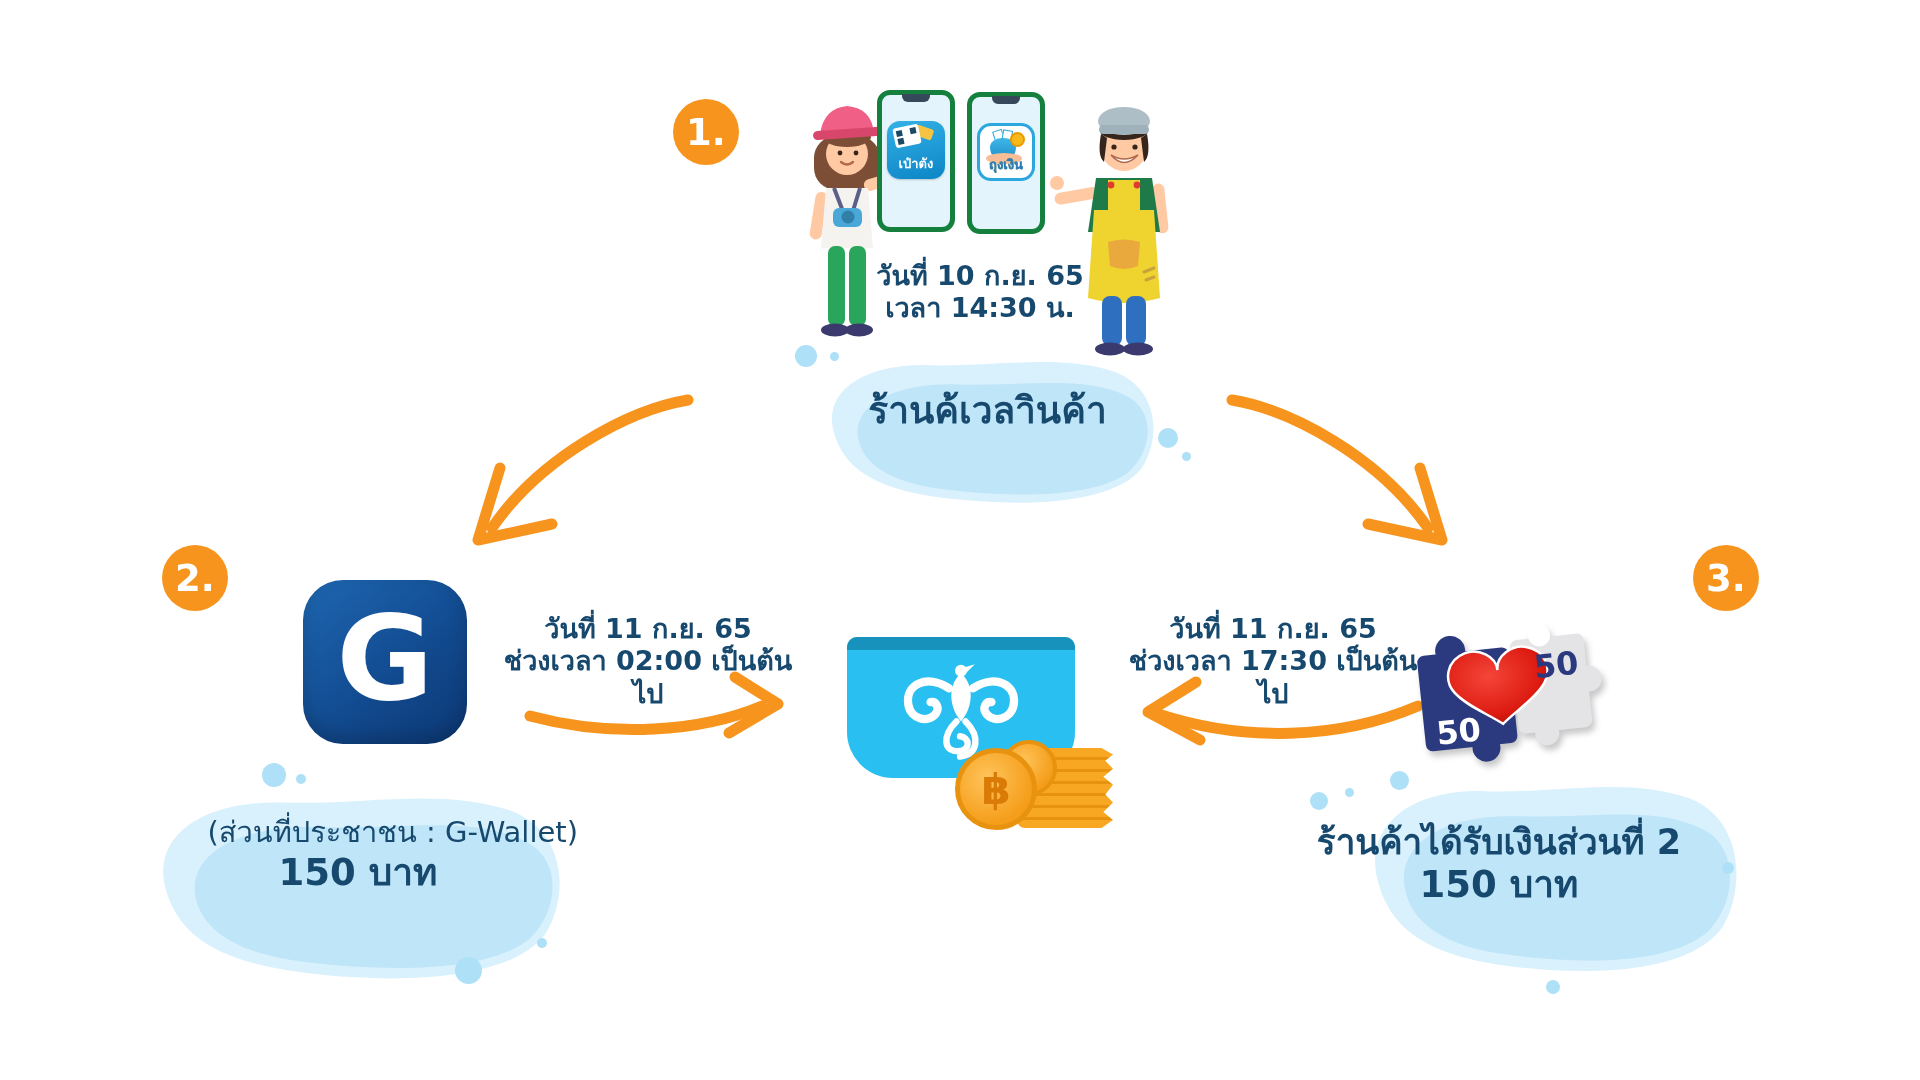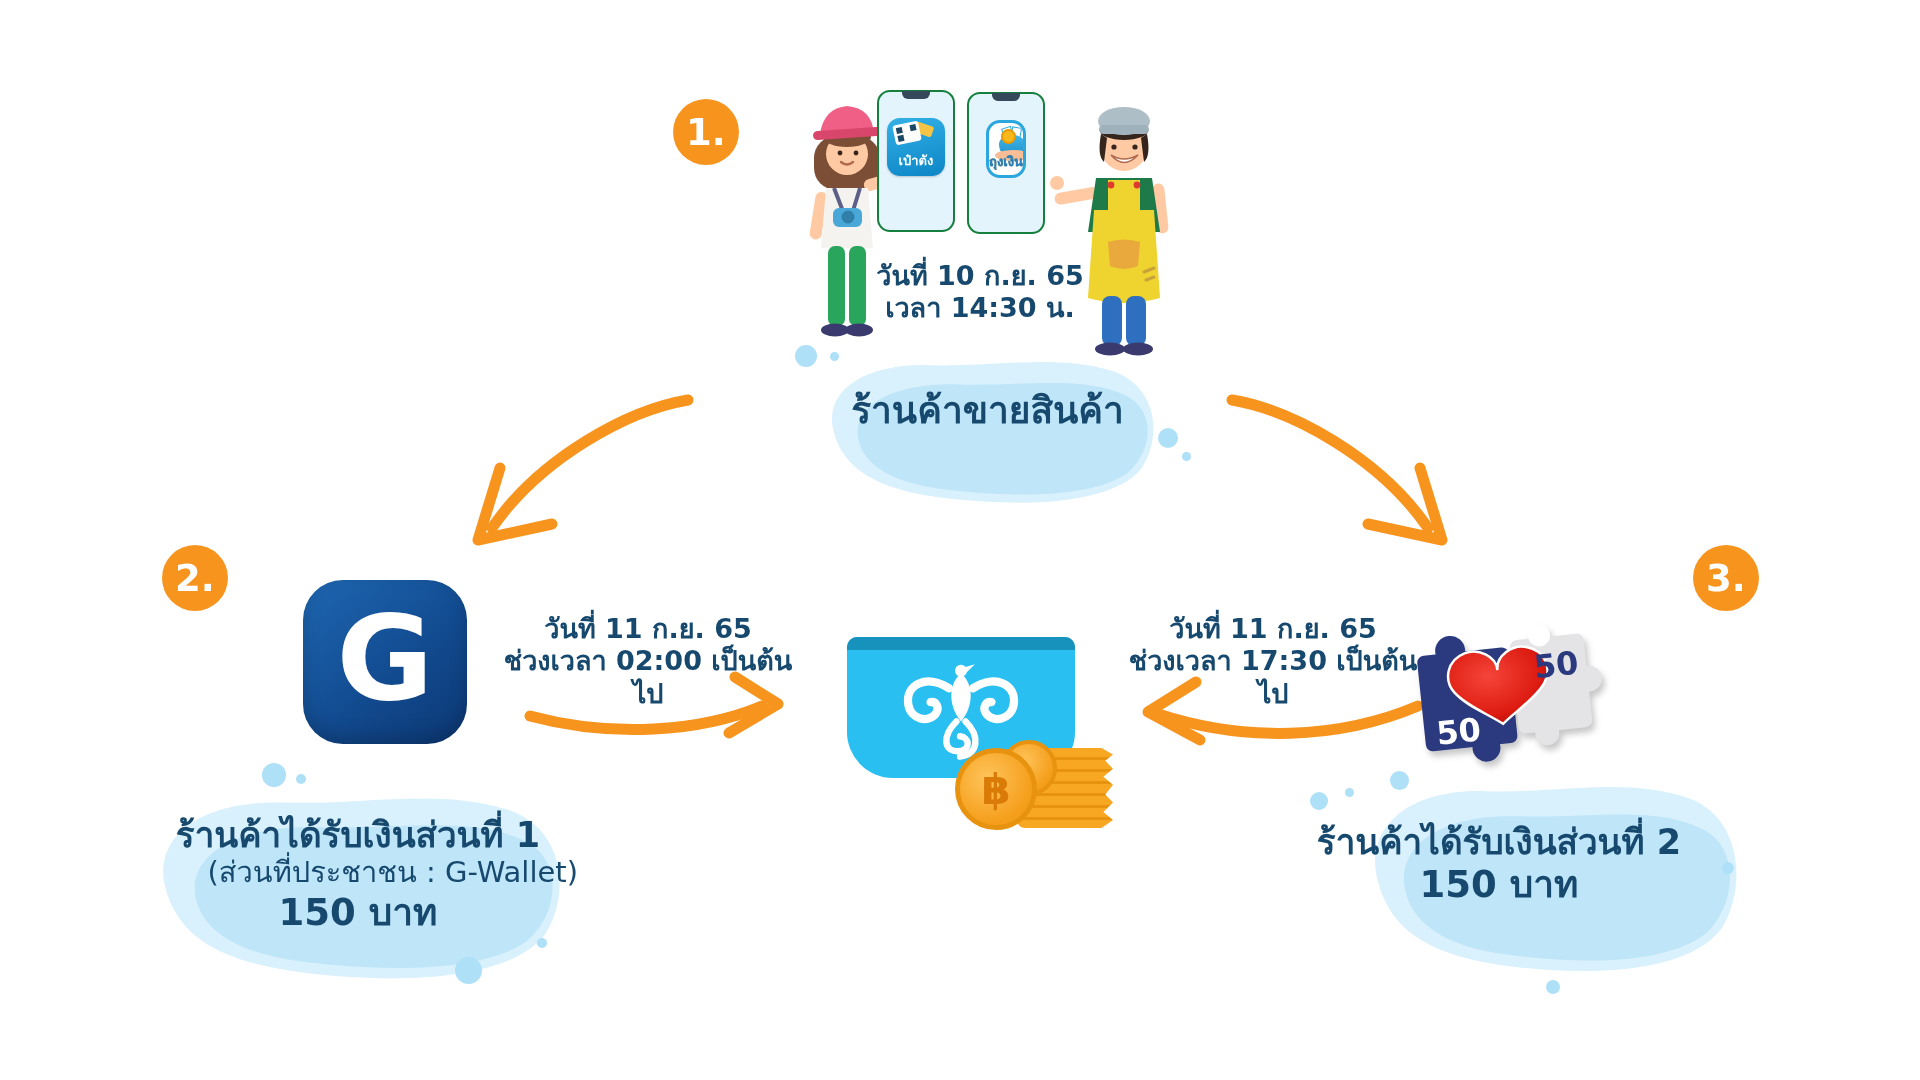--- a/index.html
+++ b/index.html
@@ -21,38 +21,38 @@
   .blob-text{position:absolute;text-align:center;color:#17496E;}
   .blob-title{font-size:35px;font-weight:700;line-height:1.15;}
   .blob-sub{font-size:29px;font-weight:400;line-height:1.2;text-align:right;}
   .blob-amount{font-size:37px;font-weight:800;line-height:1.25;text-align:center;}
   .blob1-title{font-size:37px;font-weight:700;}
   .blob1-amount{font-size:47px;font-weight:800;letter-spacing:1px;}
   .dot{position:absolute;border-radius:50%;background:#AEE0F7;}
   
   .phone{
     position:absolute;width:78px;height:142px;background:#E3F4FC;
-    border:2px solid #15803d;border-radius:13px;box-sizing:border-box;
+    border:5px solid #15803d;border-radius:13px;box-sizing:border-box;
   }
   .notch{position:absolute;left:50%;top:-1px;transform:translateX(-50%);width:28px;height:8px;background:#36495A;border-radius:0 0 6px 6px;}
   .app-icon{position:absolute;left:50%;top:26px;transform:translateX(-50%);}
   .paotang{
     width:58px;height:58px;border-radius:13px;
     background:linear-gradient(165deg,#33B1E6,#0C85C6);
     box-shadow:0 1px 2px rgba(0,0,0,.2);overflow:hidden;
   }
   .paotang .note{position:absolute;left:28px;top:6px;width:18px;height:11px;background:#F6C445;transform:rotate(18deg);border-radius:2px;}
   .paotang .qr{position:absolute;left:7px;top:5px;width:26px;height:20px;background:#fff;border-radius:3px;transform:rotate(-12deg);}
   .paotang .qr i{position:absolute;width:6px;height:6px;background:#1B4965;}
   .paotang .qr i:nth-child(1){left:3px;top:3px;}
   .paotang .qr i:nth-child(2){right:3px;top:3px;}
   .paotang .qr i:nth-child(3){left:3px;bottom:3px;}
   .app-label{position:absolute;left:0;right:0;bottom:5px;text-align:center;font-size:13px;font-weight:700;color:#fff;}
   .tungngern{
-    width:40px;height:58px;border-radius:14px;background:#fff;
+    width:58px;height:58px;border-radius:14px;background:#fff;
     border:3px solid #2BA7DD;box-sizing:border-box;overflow:hidden;
   }
   .tungngern .bag{position:absolute;left:10px;top:12px;width:26px;height:23px;background:linear-gradient(#3FB6E8,#1E8FC9);border-radius:45% 45% 50% 50% / 40% 40% 60% 60%;}
   .tungngern .bill{position:absolute;left:14px;top:4px;width:8px;height:12px;background:#fff;border:1px solid #2BA7DD;transform:rotate(-18deg);}
   .tungngern .bill2{left:22px;transform:rotate(10deg);}
   .tungngern .coin{position:absolute;right:7px;top:6px;width:15px;height:15px;border-radius:50%;background:#F7B81C;border:2px solid #E89B00;box-sizing:border-box;}
   .tungngern .hand{position:absolute;left:6px;bottom:14px;width:36px;height:11px;background:#F6BD96;border-radius:50%;}
   .tungngern .app-label{bottom:3px;color:#F7B500;-webkit-text-stroke:.5px #2C7FB8;}
   
   .gicon{
@@ -185,21 +185,21 @@
   <div class="date-block" style="left:820px;top:260px;width:320px">
     <div>วันที่ 10 ก.ย. 65</div>
     <div>เวลา 14:30 น.</div>
   </div>
 
   <svg class="blob-svg" style="left:800px;top:346px" width="375" height="168" viewBox="0 0 380 175">
     <path fill="#D9F1FC" d="M 30 90 C 18 48 60 18 130 20 C 200 22 260 8 320 26 C 368 42 372 96 350 128 C 322 162 240 168 160 160 C 80 152 42 132 30 90 Z"></path>
     <path fill="#BEE5F8" d="M 55 95 C 50 60 95 38 160 40 C 230 42 290 30 335 52 C 366 68 362 110 336 132 C 300 158 220 158 150 150 C 95 144 60 126 55 95 Z"></path>
   </svg>
   <div class="blob-text" style="left:800px;top:380px;width:375px">
-    <div class="blob1-title">ร้านค้าขายสินค้า</div>
+    <div class="blob1-title">ร้านค้เวลาินค้า</div>
   </div>
   <div class="dot" style="left:795px;top:345px;width:22px;height:22px"></div>
   <div class="dot" style="left:830px;top:352px;width:9px;height:9px"></div>
   <div class="dot" style="left:1158px;top:428px;width:20px;height:20px"></div>
   <div class="dot" style="left:1182px;top:452px;width:9px;height:9px"></div>
 
   <div class="badge" style="left:162px;top:545px">
     <span>2.</span>
   </div>
   <div class="gicon" style="left:303px;top:580px">
@@ -209,21 +209,20 @@
   <div class="date-block" style="left:493px;top:613px;width:310px">
     <div>วันที่ 11 ก.ย. 65</div>
     <div>ช่วงเวลา 02:00 เป็นต้นไป</div>
   </div>
 
   <svg class="blob-svg" style="left:130px;top:778px" width="450" height="215" viewBox="0 0 380 175" preserveAspectRatio="none">
     <path fill="#D9F1FC" d="M 30 90 C 18 48 60 18 130 20 C 200 22 260 8 320 26 C 368 42 372 96 350 128 C 322 162 240 168 160 160 C 80 152 42 132 30 90 Z"></path>
     <path fill="#BEE5F8" d="M 55 95 C 50 60 95 38 160 40 C 230 42 290 30 335 52 C 366 68 362 110 336 132 C 300 158 220 158 150 150 C 95 144 60 126 55 95 Z"></path>
   </svg>
   <div class="blob-text" style="left:138px;top:815px;width:440px">
-    <div class="blob-title">ร้านค้าได้รับเงินส่วนที่ 1</div>
     <div class="blob-sub">(ส่วนที่ประชาชน : G-Wallet)</div>
     <div class="blob-amount">150 บาท</div>
   </div>
   <div class="dot" style="left:262px;top:763px;width:24px;height:24px"></div>
   <div class="dot" style="left:296px;top:774px;width:10px;height:10px"></div>
   <div class="dot" style="left:455px;top:957px;width:27px;height:27px"></div>
   <div class="dot" style="left:537px;top:938px;width:10px;height:10px"></div>
 
   <div class="wallet">
     <div class="strip"></div>

